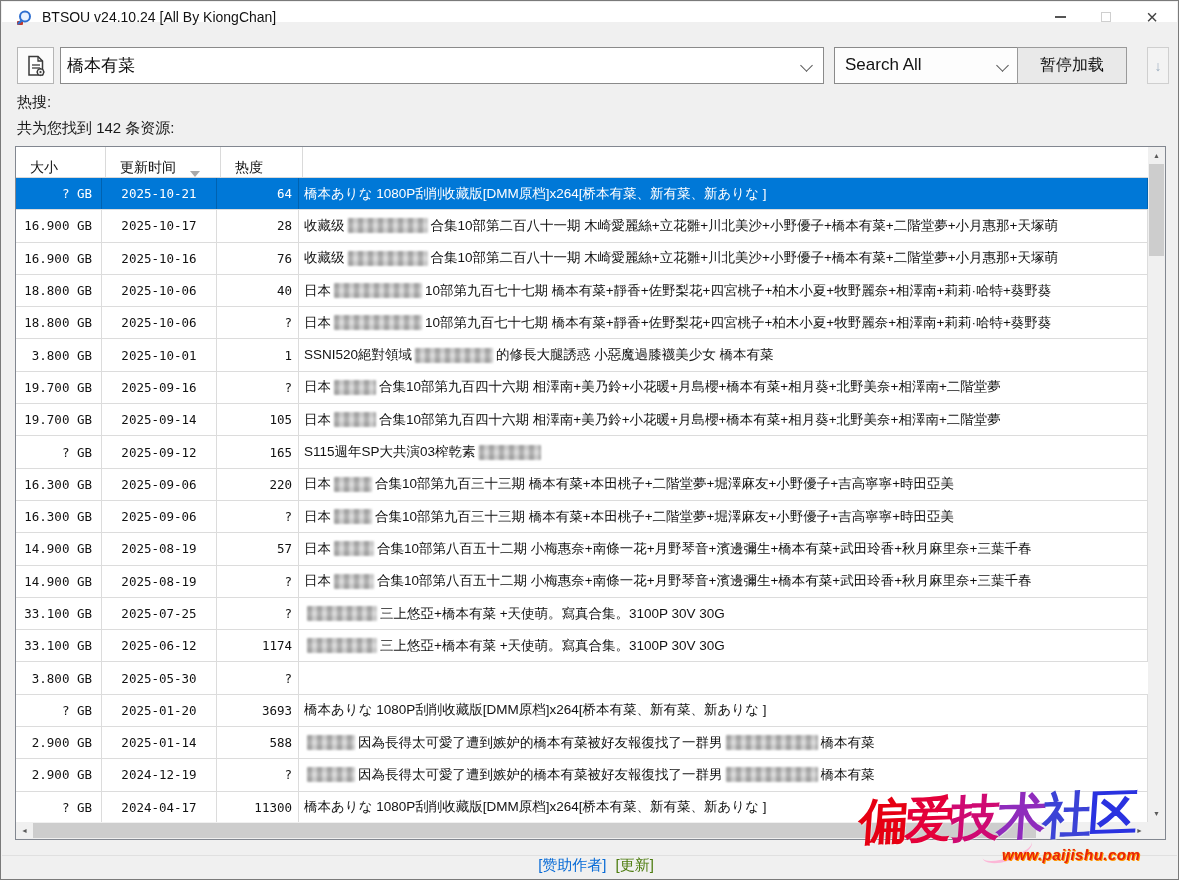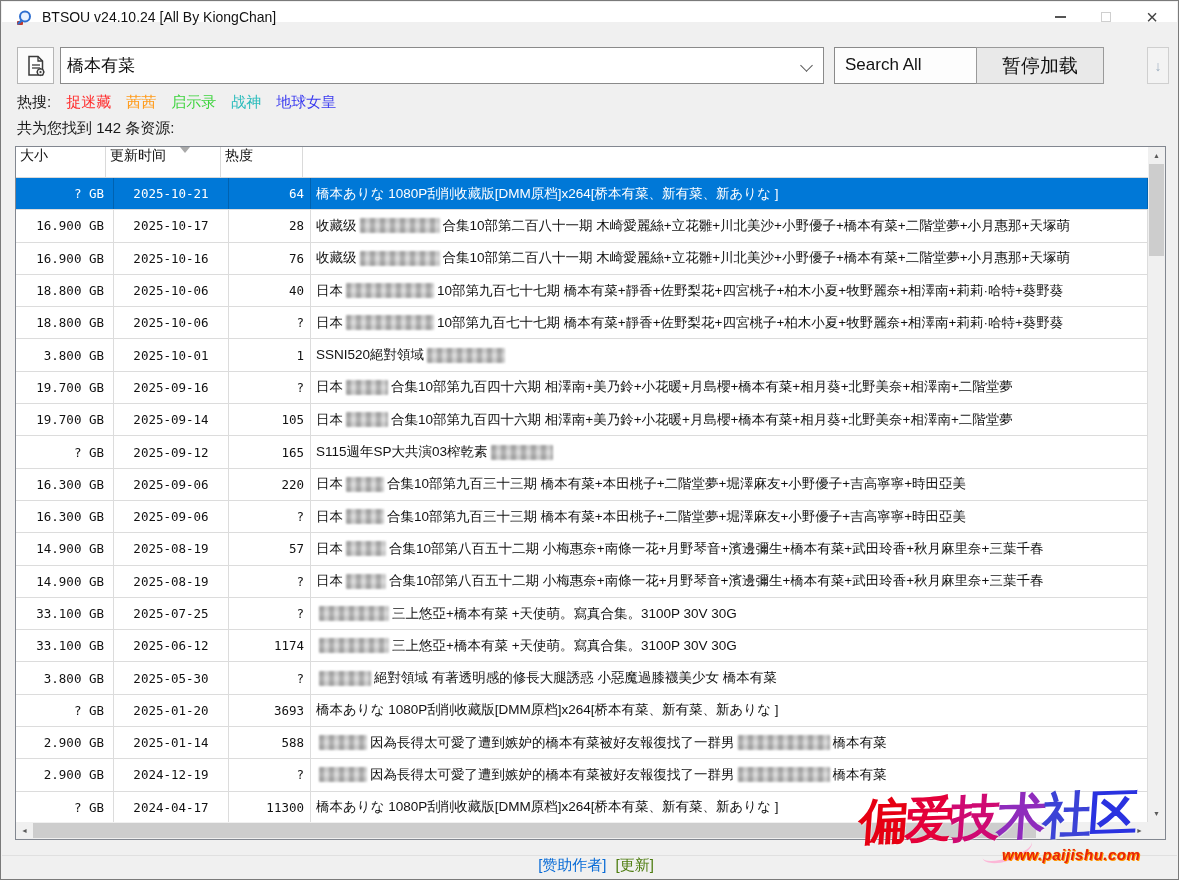--- a/index.html
+++ b/index.html
@@ -17,38 +17,38 @@
   .max-glyph { width:10px; height:10px; border:1.5px solid #cfcfcf; display:block; }
 
   
   .config-btn { position:absolute; left:16px; top:46px; width:37px; height:37px; background:#fbfbfb; border:1px solid #b5b5b5; display:flex; align-items:center; justify-content:center; }
   .search-combo { position:absolute; left:59px; top:46px; width:764px; height:37px; background:#fff; border:1px solid #8a8a8a; }
   .search-input { position:absolute; left:6px; top:0; width:720px; height:100%; border:0; outline:0; font-size:17px; font-family:inherit; color:#111; background:transparent; }
   .chev { width:9px; height:9px; border-right:1.6px solid #555; border-bottom:1.6px solid #555; transform:rotate(45deg); display:block; }
   .combo-chev { position:absolute; right:12px; top:13px; }
   .engine-combo { position:absolute; left:833px; top:46px; width:186px; height:37px; background:#fdfdfd; border:1px solid #8a8a8a; }
   .engine-text { position:absolute; left:10px; top:7px; font-size:17px; color:#111; }
-  .pause-btn { position:absolute; left:975px; top:46px; width:128px; height:37px; background:#e9e9e9; border:1px solid #9a9a9a; font-size:19px; color:#111; display:flex; align-items:center; justify-content:center; font-family:inherit; }
+  .pause-btn { position:absolute; left:1016px; top:46px; width:110px; height:37px; background:#e9e9e9; border:1px solid #9a9a9a; font-size:16px; color:#111; display:flex; align-items:center; justify-content:center; font-family:inherit; }
   .dl-btn { position:absolute; left:1146px; top:46px; width:22px; height:37px; background:#f3f3f3; border:1px solid #cfcfcf; color:#9fb0c0; font-size:14px; display:flex; align-items:center; justify-content:center; }
 
   
   .hot-row { position:absolute; left:16px; top:92px; font-size:15px; color:#1a1a1a; display:flex; gap:15px; align-items:center; }
   .hot-link { cursor:pointer; white-space:nowrap; }
   .count-row { position:absolute; left:16px; top:118px; font-size:15px; color:#1a1a1a; }
 
   
   .tableBox { position:absolute; left:14px; top:145px; width:1151px; height:694px; background:#fff; border:1px solid #828790; }
   .t-content { position:absolute; left:0; top:0; right:17px; bottom:17px; overflow:hidden; background:#fff; }
   .hrow { display:flex; height:31px; border-bottom:1px solid #d9d9d9; background:#fff; }
-  .hcell { display:flex; align-items:flex-start; padding-left:4px; font-size:14px; color:#111; border-right:1px solid #dadada; position:relative; }
+  .hcell { display:flex; align-items:flex-end; padding-left:14px; font-size:14px; color:#111; border-right:1px solid #dadada; position:relative; }
   .col1 { width:90px; } .col2 { width:115px; } .col3 { width:82px; } .col4 { flex:1; border-right:none; }
   .sort-ind { width:0; height:0; border-left:5px solid transparent; border-right:5px solid transparent; border-top:6px solid #a9a9a9; margin-left:14px; }
   .trow { display:flex; height:32.3px; border-bottom:1px solid #dcdcdc; background:#fff; color:#111; }
   .trow .tc { display:flex; align-items:center; border-right:1px solid #dcdcdc; overflow:hidden; white-space:nowrap; }
-  .tc-size { width:98px; justify-content:flex-end; padding-right:9px; font-family:"DejaVu Sans Mono",monospace; font-size:12.5px; }
+  .tc-size { width:86px; justify-content:flex-end; padding-right:9px; font-family:"DejaVu Sans Mono",monospace; font-size:12.5px; }
   .tc-date { width:115px; justify-content:center; font-family:"DejaVu Sans Mono",monospace; font-size:12.5px; }
   .tc-heat { width:82px; justify-content:flex-end; padding-right:6px; font-family:"DejaVu Sans Mono",monospace; font-size:12.5px; }
   .tc-title { flex:1; border-right:none; padding-left:5px; font-size:13.5px; }
   .trow.sel { background:#0078d7; color:#fff; }
   .trow.sel .tc { border-right-color:rgba(0,0,0,.18); }
   .censor { display:inline-block; height:15px; margin:0 3px; vertical-align:-2px; border-radius:1px;
     background-image:repeating-linear-gradient(90deg, rgba(125,125,125,.5) 0 5px, rgba(200,200,200,.5) 5px 10px),
                      repeating-linear-gradient(0deg, #cbcbcb 0 5px, #e8e8e8 5px 10px);
     filter:blur(1px); }
 
@@ -126,27 +126,20 @@
     <span class="chev combo-chev"></span>
   </div>
 
   <button class="pause-btn">暂停加载</button>
   <div class="dl-btn">
       <span>↓</span>
     </div>
 
   <div class="hot-row">
     <span>热搜:</span>
-    <span style="display:flex;gap:15px;">
-        <span class="hot-link" style="color: rgb(255, 45, 45);">捉迷藏</span>
-        <span class="hot-link" style="color: rgb(255, 155, 26);">茜茜</span>
-        <span class="hot-link" style="color: rgb(62, 212, 62);">启示录</span>
-        <span class="hot-link" style="color: rgb(43, 188, 188);">战神</span>
-        <span class="hot-link" style="color: rgb(58, 58, 240);">地球女皇</span>
-      </span>
   </div>
 
   <div class="count-row">共为您找到 142 条资源:</div>
 
   <div class="tableBox">
     <div class="t-content">
       <div class="hrow">
           <div class="hcell col1">
             <span>大小</span>
           </div>
@@ -210,20 +203,21 @@
               <span>10部第九百七十七期 橋本有菜+靜香+佐野梨花+四宮桃子+柏木小夏+牧野麗奈+相澤南+莉莉·哈特+葵野葵</span>
             </div>
           </div>
           <div class="trow">
             <div class="tc tc-size">3.800 GB</div>
             <div class="tc tc-date">2025-10-01</div>
             <div class="tc tc-heat">1</div>
             <div class="tc tc-title">
               <span>SSNI520絕對領域 </span>
               <span class="censor" style="width: 78px;"></span>
+              <span>的修長大腿誘惑 小惡魔過膝襪美少女 橋本有菜</span>
             </div>
           </div>
           <div class="trow">
             <div class="tc tc-size">19.700 GB</div>
             <div class="tc tc-date">2025-09-16</div>
             <div class="tc tc-heat">?</div>
             <div class="tc tc-title">
               <span>日本</span>
               <span class="censor" style="width: 42px;"></span>
               <span>合集10部第九百四十六期 相澤南+美乃鈴+小花暖+月島櫻+橋本有菜+相月葵+北野美奈+相澤南+二階堂夢</span>
@@ -303,24 +297,20 @@
             <div class="tc tc-heat">1174</div>
             <div class="tc tc-title">
               <span class="censor" style="width: 70px;"></span>
               <span> 三上悠亞+橋本有菜 +天使萌。寫真合集。3100P 30V 30G</span>
             </div>
           </div>
           <div class="trow">
             <div class="tc tc-size">3.800 GB</div>
             <div class="tc tc-date">2025-05-30</div>
             <div class="tc tc-heat">?</div>
-            <div class="tc tc-title">
-              <span class="censor" style="width: 52px;"></span>
-              <span>絕對領域 有著透明感的修長大腿誘惑 小惡魔過膝襪美少女 橋本有菜</span>
-            </div>
           </div>
           <div class="trow">
             <div class="tc tc-size">? GB</div>
             <div class="tc tc-date">2025-01-20</div>
             <div class="tc tc-heat">3693</div>
             <div class="tc tc-title">
               <span>橋本ありな 1080P刮削收藏版[DMM原档]x264[桥本有菜、新有菜、新ありな ]</span>
             </div>
           </div>
           <div class="trow">

